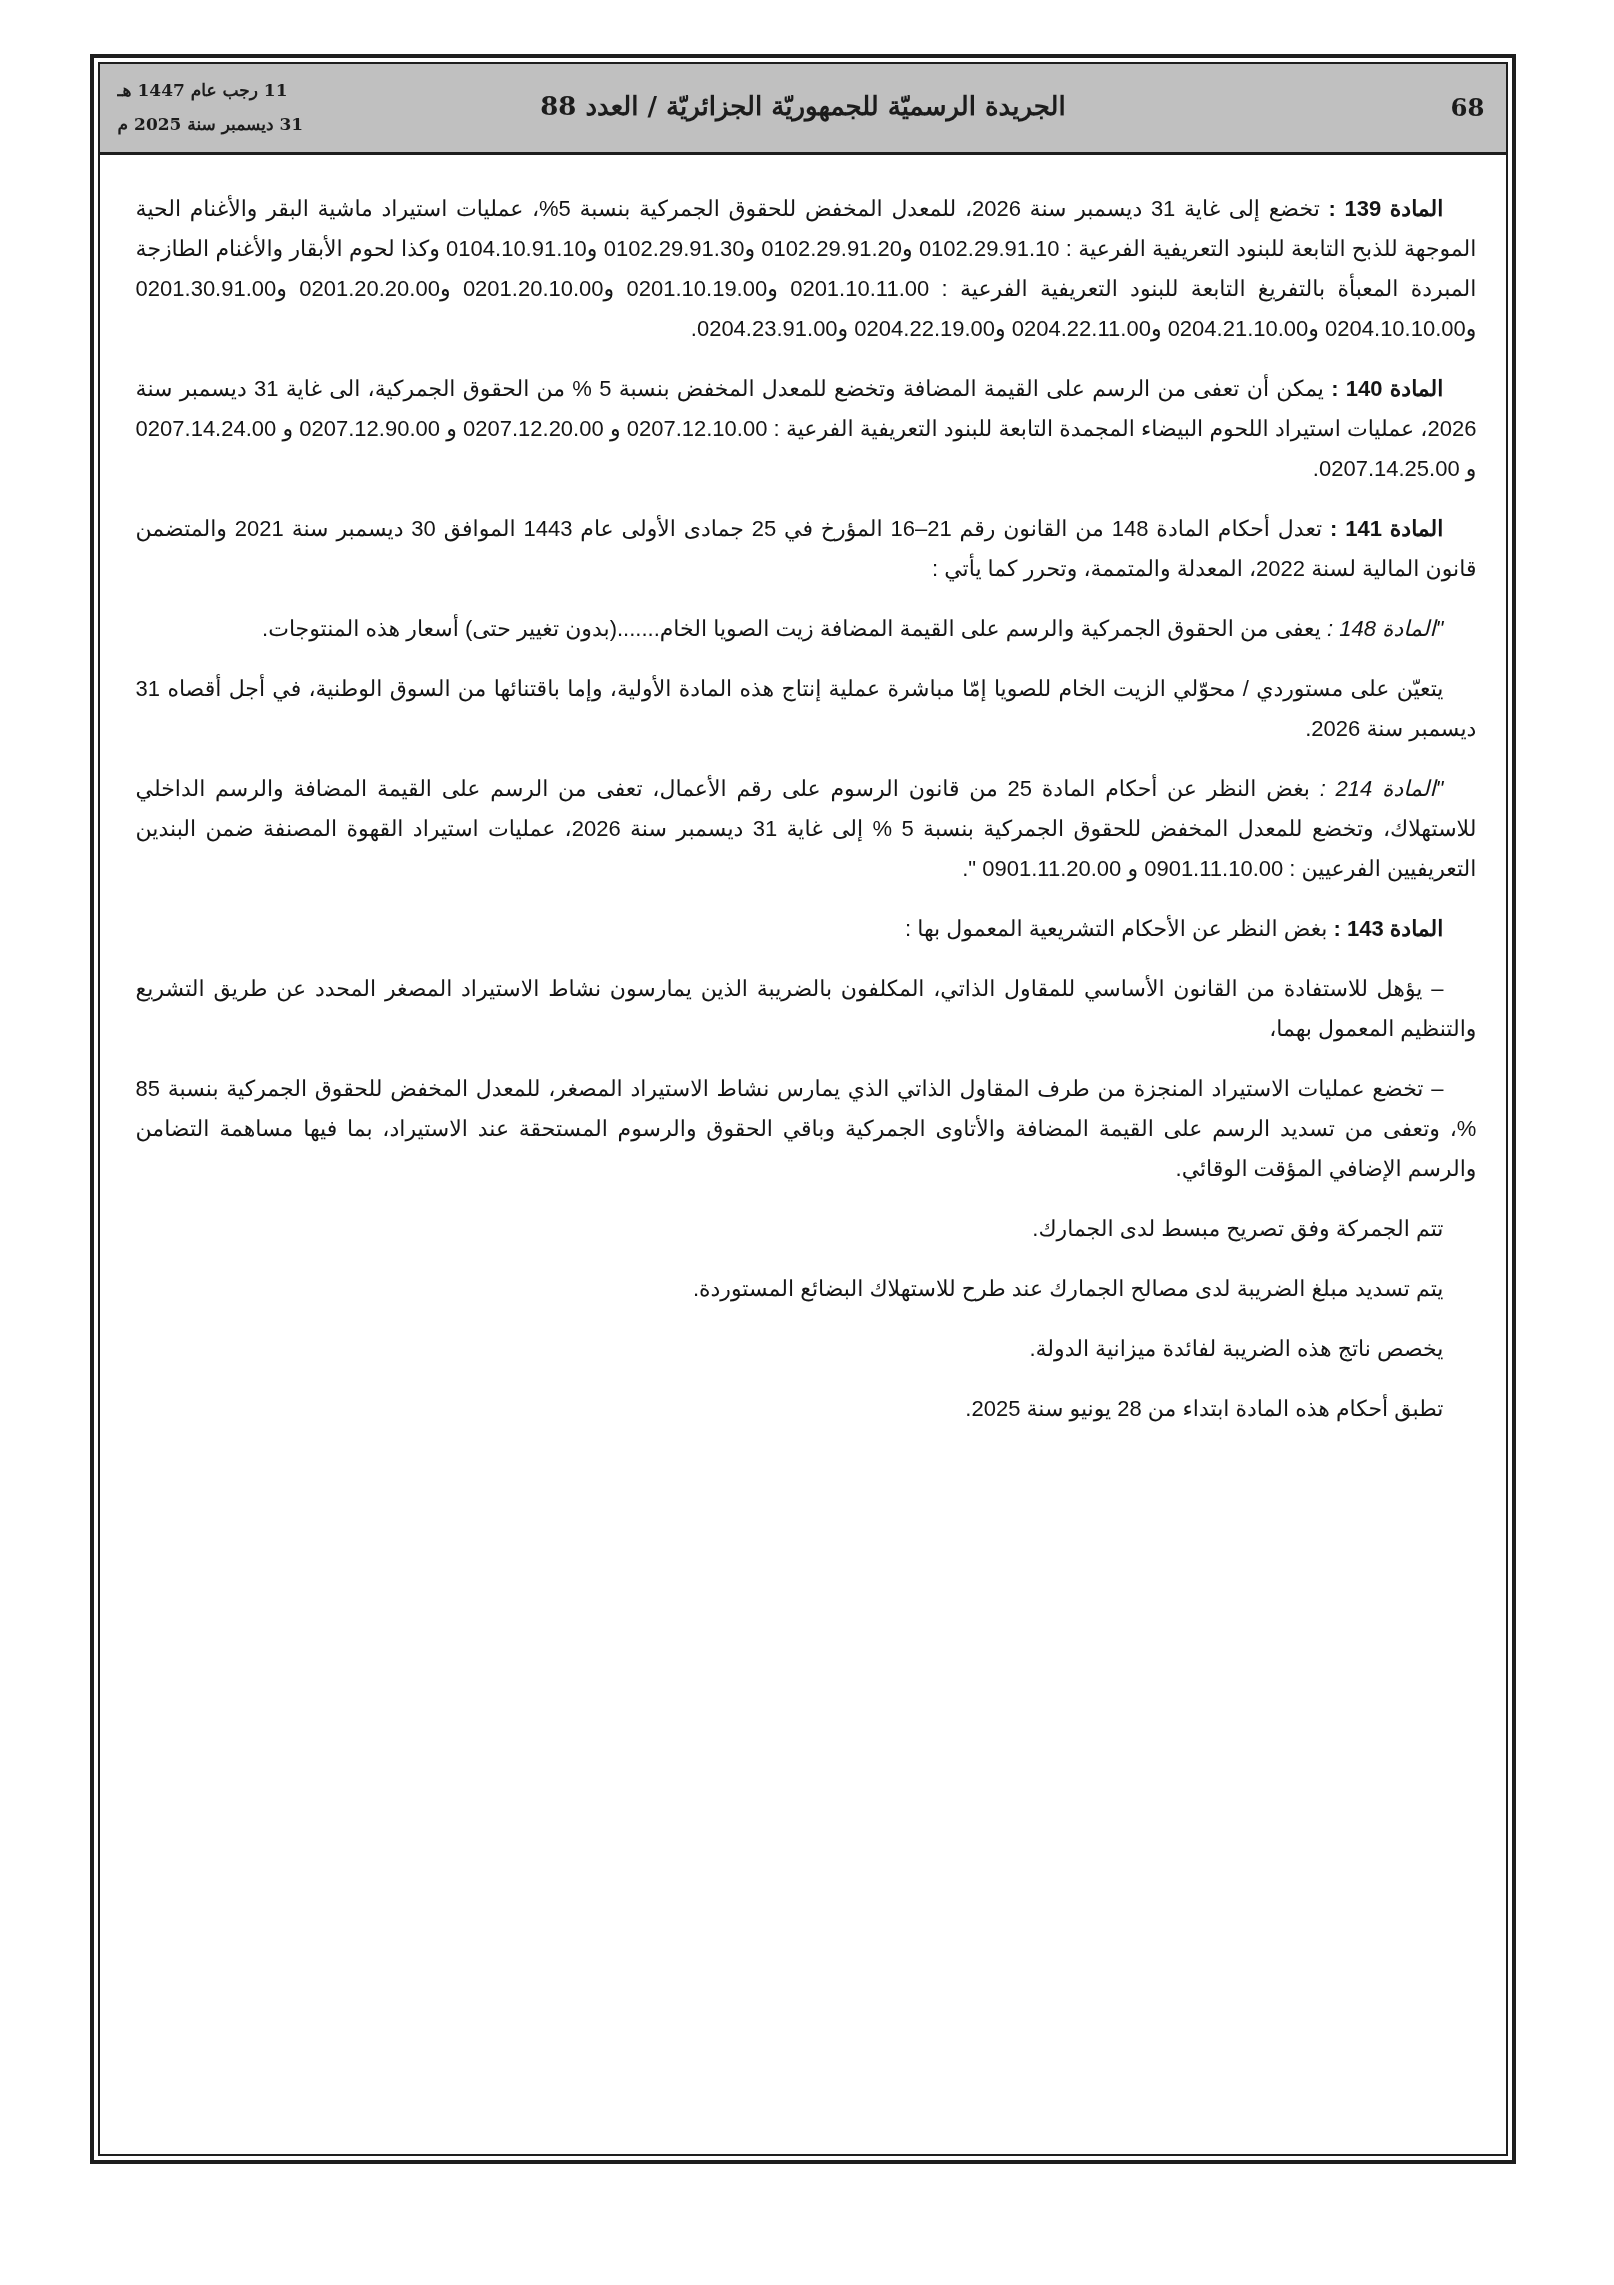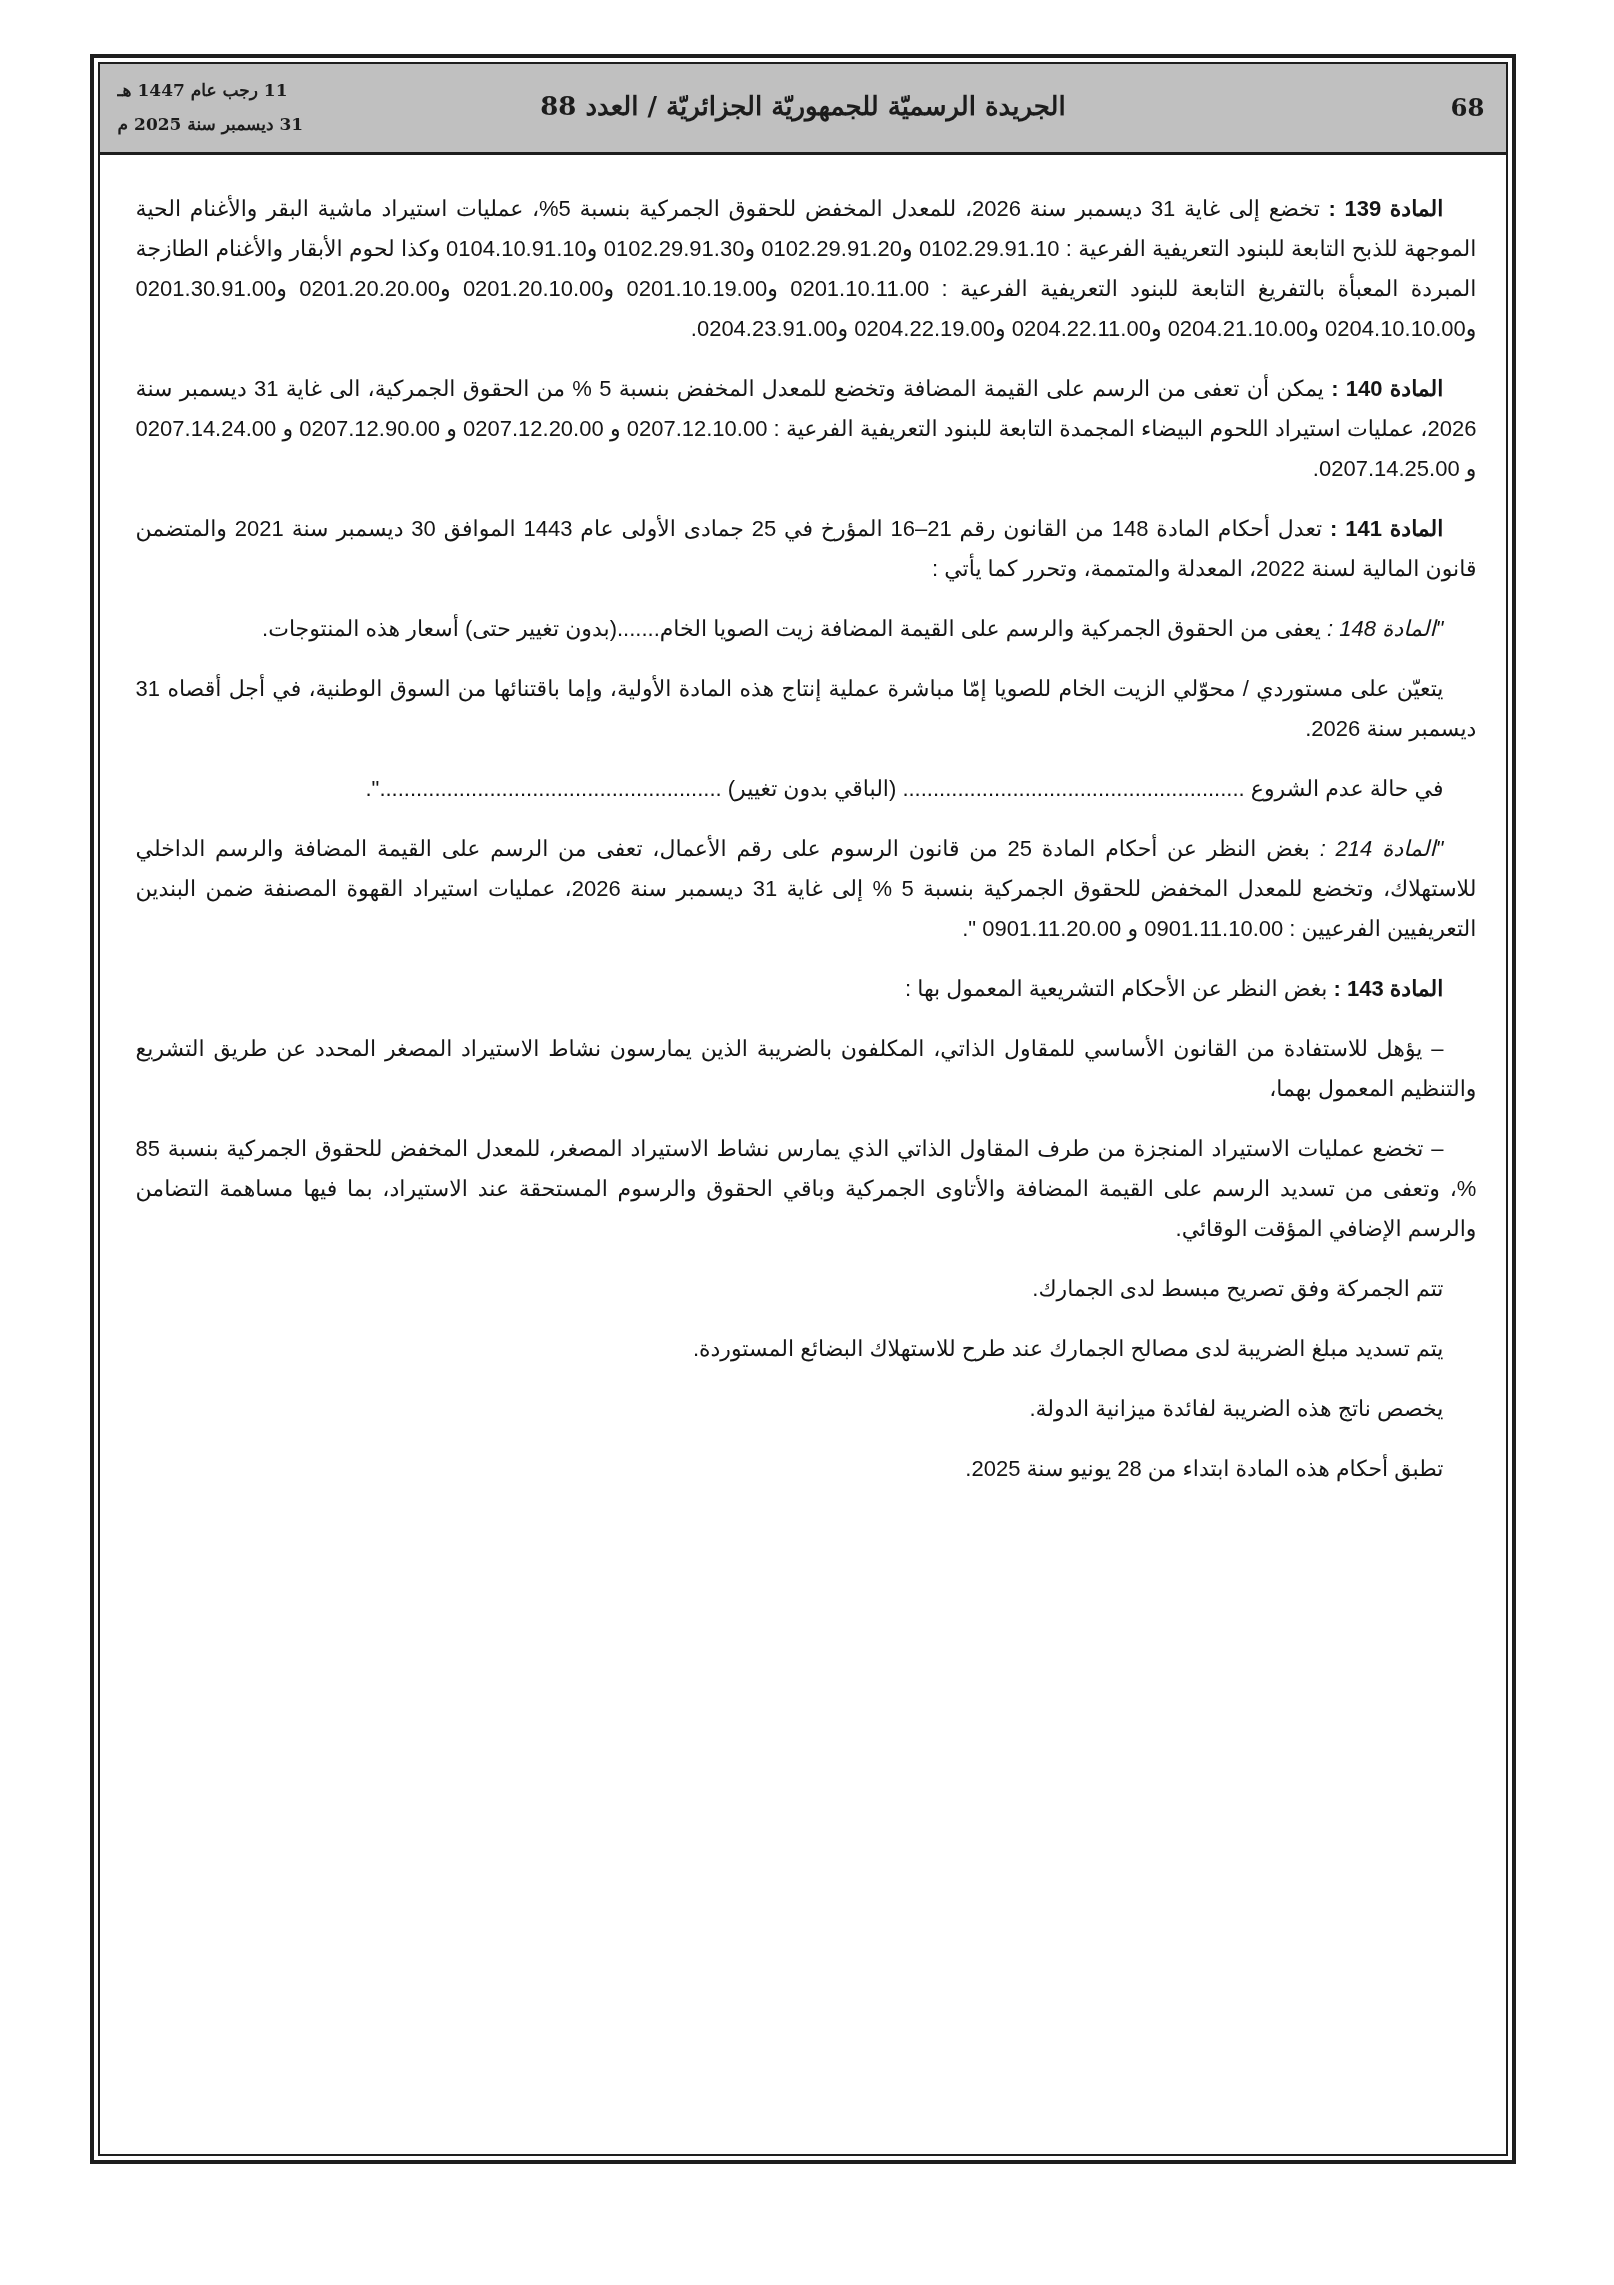--- a/index.html
+++ b/index.html
@@ -67,21 +67,20 @@
         <span class="art-label">المادة 140 :</span><span> يمكن أن تعفى من الرسم على القيمة المضافة وتخضع للمعدل المخفض بنسبة 5 % من الحقوق الجمركية، الى غاية 31 ديسمبر سنة 2026، عمليات استيراد اللحوم البيضاء المجمدة التابعة للبنود التعريفية الفرعية : 0207.12.10.00 و 0207.12.20.00 و 0207.12.90.00 و 0207.14.24.00 و 0207.14.25.00.</span>
       </p>
 
       <p class="para indent">
         <span class="art-label">المادة 141 :</span><span> تعدل أحكام المادة 148 من القانون رقم 21–16 المؤرخ في 25 جمادى الأولى عام 1443 الموافق 30 ديسمبر سنة 2021 والمتضمن قانون المالية لسنة 2022، المعدلة والمتممة، وتحرر كما يأتي :</span>
       </p>
       <p class="para indent">
         <span class="quoted-label">"المادة 148 :</span><span> يعفى من الحقوق الجمركية والرسم على القيمة المضافة زيت الصويا الخام.......(بدون تغيير حتى) أسعار هذه المنتوجات.</span>
       </p>
       <p class="para indent">يتعيّن على مستوردي / محوّلي الزيت الخام للصويا إمّا مباشرة عملية إنتاج هذه المادة الأولية، وإما باقتنائها من السوق الوطنية، في أجل أقصاه 31 ديسمبر سنة 2026.</p>
-      <p class="para indent">في حالة عدم الشروع ........................................................ (الباقي بدون تغيير) ........................................................".</p>
 
       <p class="para indent">
         <span class="quoted-label">"المادة 214 :</span><span> بغض النظر عن أحكام المادة 25 من قانون الرسوم على رقم الأعمال، تعفى من الرسم على القيمة المضافة والرسم الداخلي للاستهلاك، وتخضع للمعدل المخفض للحقوق الجمركية بنسبة 5 % إلى غاية 31 ديسمبر سنة 2026، عمليات استيراد القهوة المصنفة ضمن البندين التعريفيين الفرعيين : 0901.11.10.00 و 0901.11.20.00 ".</span>
       </p>
 
       <p class="para indent">
         <span class="art-label">المادة 143 :</span><span> بغض النظر عن الأحكام التشريعية المعمول بها :</span>
       </p>
       <p class="para indent">– يؤهل للاستفادة من القانون الأساسي للمقاول الذاتي، المكلفون بالضريبة الذين يمارسون نشاط الاستيراد المصغر المحدد عن طريق التشريع والتنظيم المعمول بهما،</p>
       <p class="para indent">– تخضع عمليات الاستيراد المنجزة من طرف المقاول الذاتي الذي يمارس نشاط الاستيراد المصغر، للمعدل المخفض للحقوق الجمركية بنسبة 85 %، وتعفى من تسديد الرسم على القيمة المضافة والأتاوى الجمركية وباقي الحقوق والرسوم المستحقة عند الاستيراد، بما فيها مساهمة التضامن والرسم الإضافي المؤقت الوقائي.</p>

